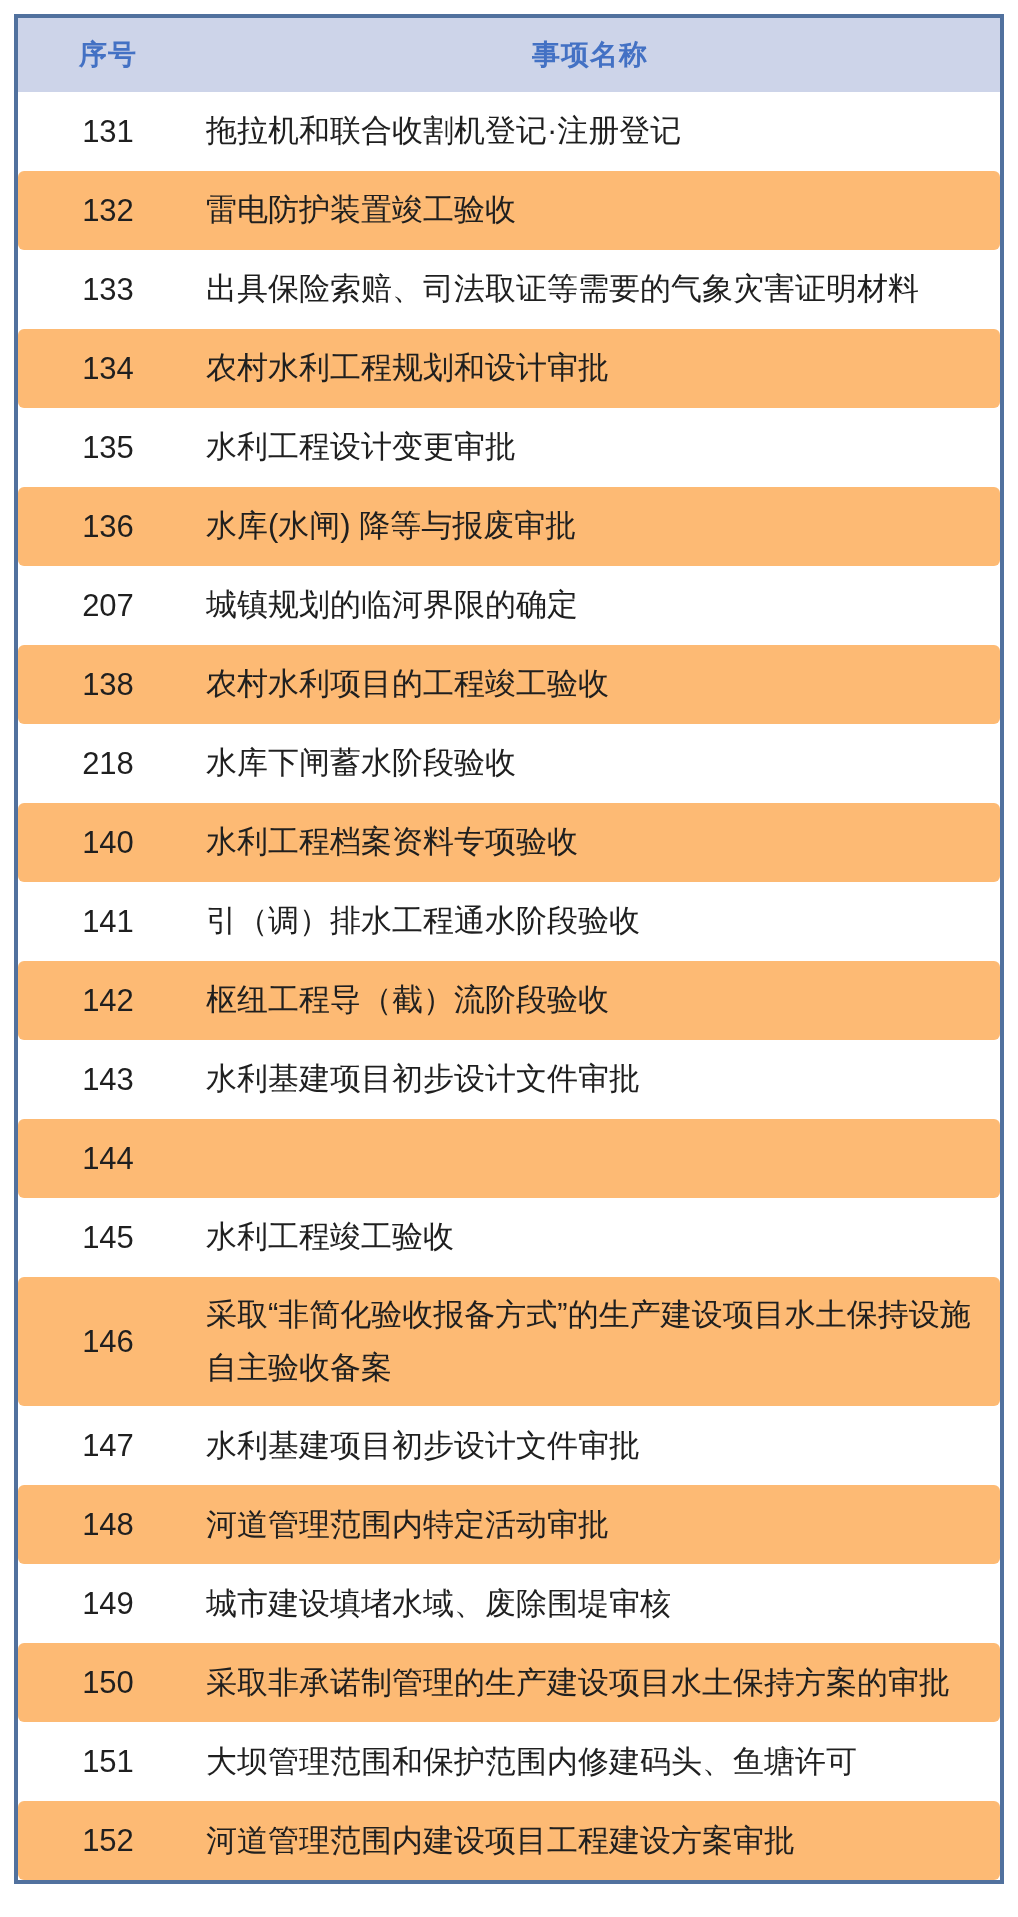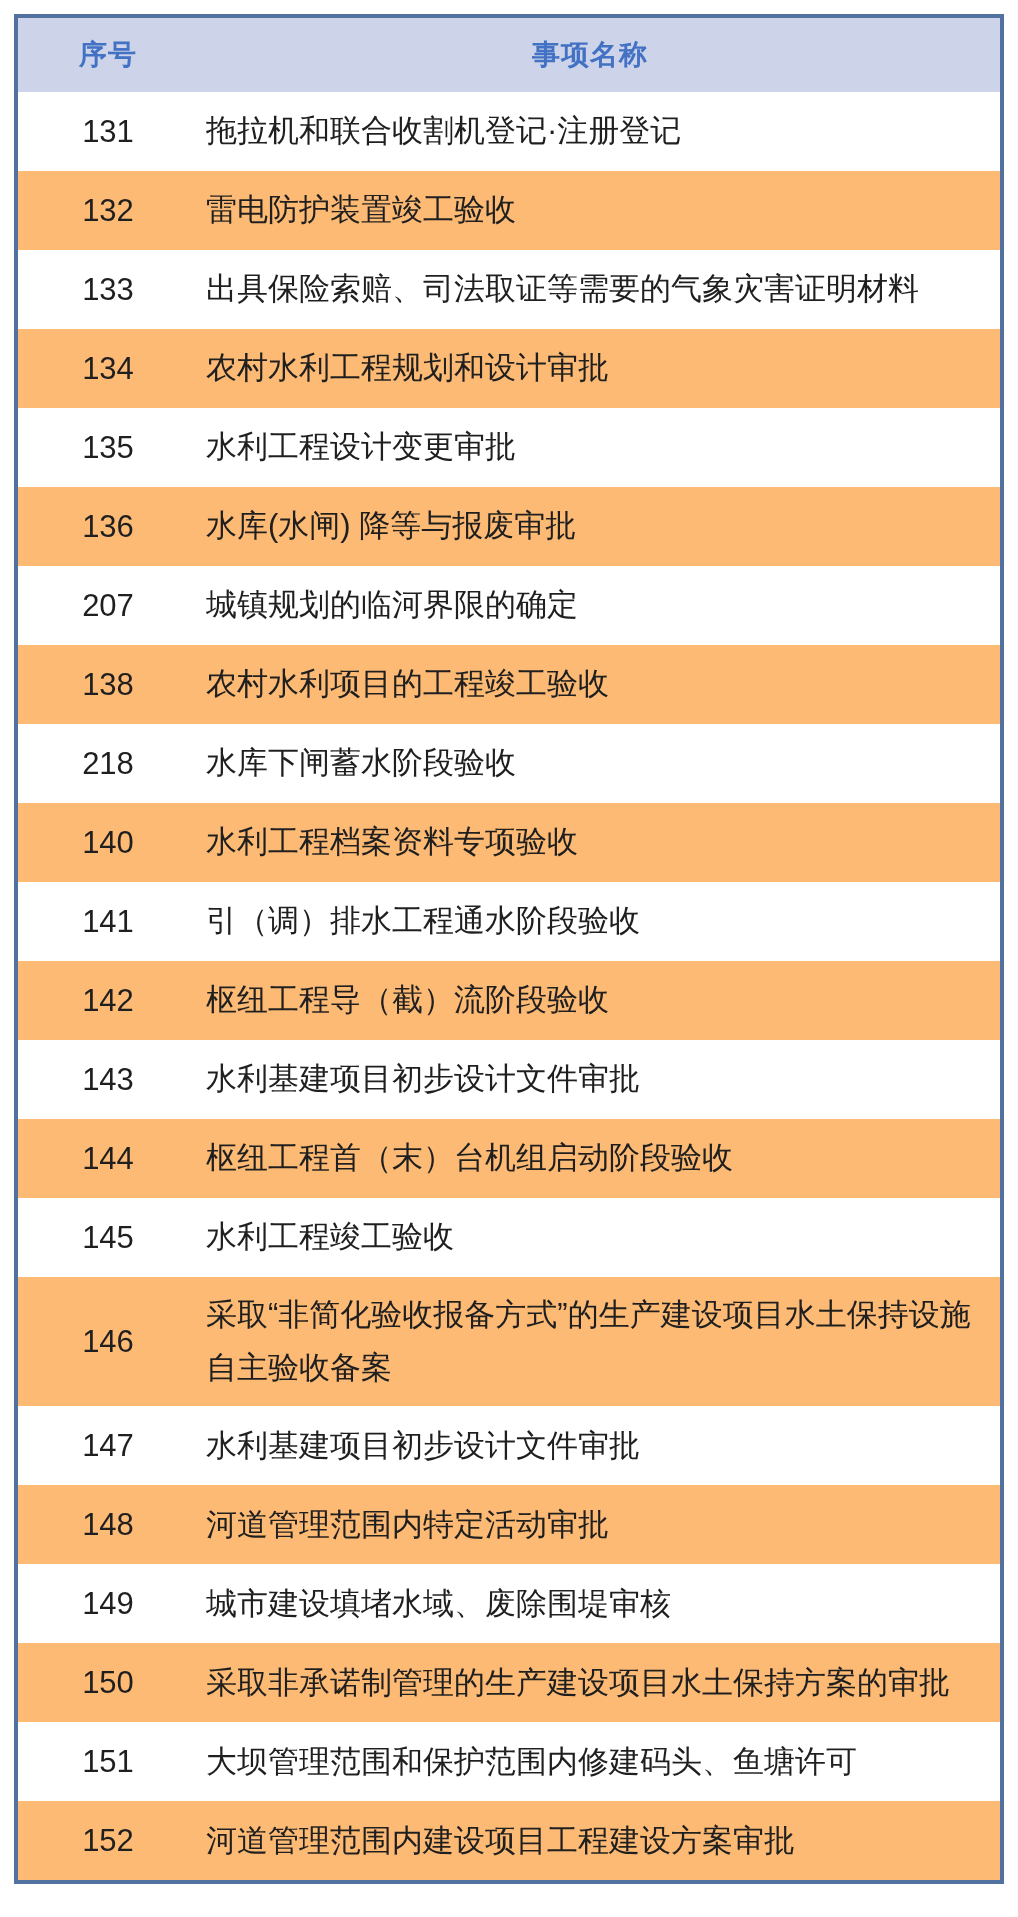--- a/index.html
+++ b/index.html
@@ -39,20 +39,21 @@
     padding-right:18px;
     font-family:Liberation Serif, serif;
   }
   .row{
     display:flex;
     align-items:center;
     min-height:79px;
     padding:12px 0;
     box-sizing:border-box;
     background:#ffffff;
+    border-radius:6px;
   }
   .row.alt{
     background:#fdba74;
   }
   .cell{
     font-size:31px;
     color:#1f1f1f;
   }
   .cell.no{
     width:180px;
@@ -123,21 +124,20 @@
       <div class="row alt">
         <div class="cell no">142</div>
         <div class="cell name">枢纽工程导（截）流阶段验收</div>
       </div>
       <div class="row">
         <div class="cell no">143</div>
         <div class="cell name">水利基建项目初步设计文件审批</div>
       </div>
       <div class="row alt">
         <div class="cell no">144</div>
-        <div class="cell name">枢纽工程首（末）台机组启动阶段验收</div>
       </div>
       <div class="row">
         <div class="cell no">145</div>
         <div class="cell name">水利工程竣工验收</div>
       </div>
       <div class="row alt">
         <div class="cell no">146</div>
         <div class="cell name">采取“非简化验收报备方式”的生产建设项目水土保持设施
 自主验收备案</div>
       </div>

